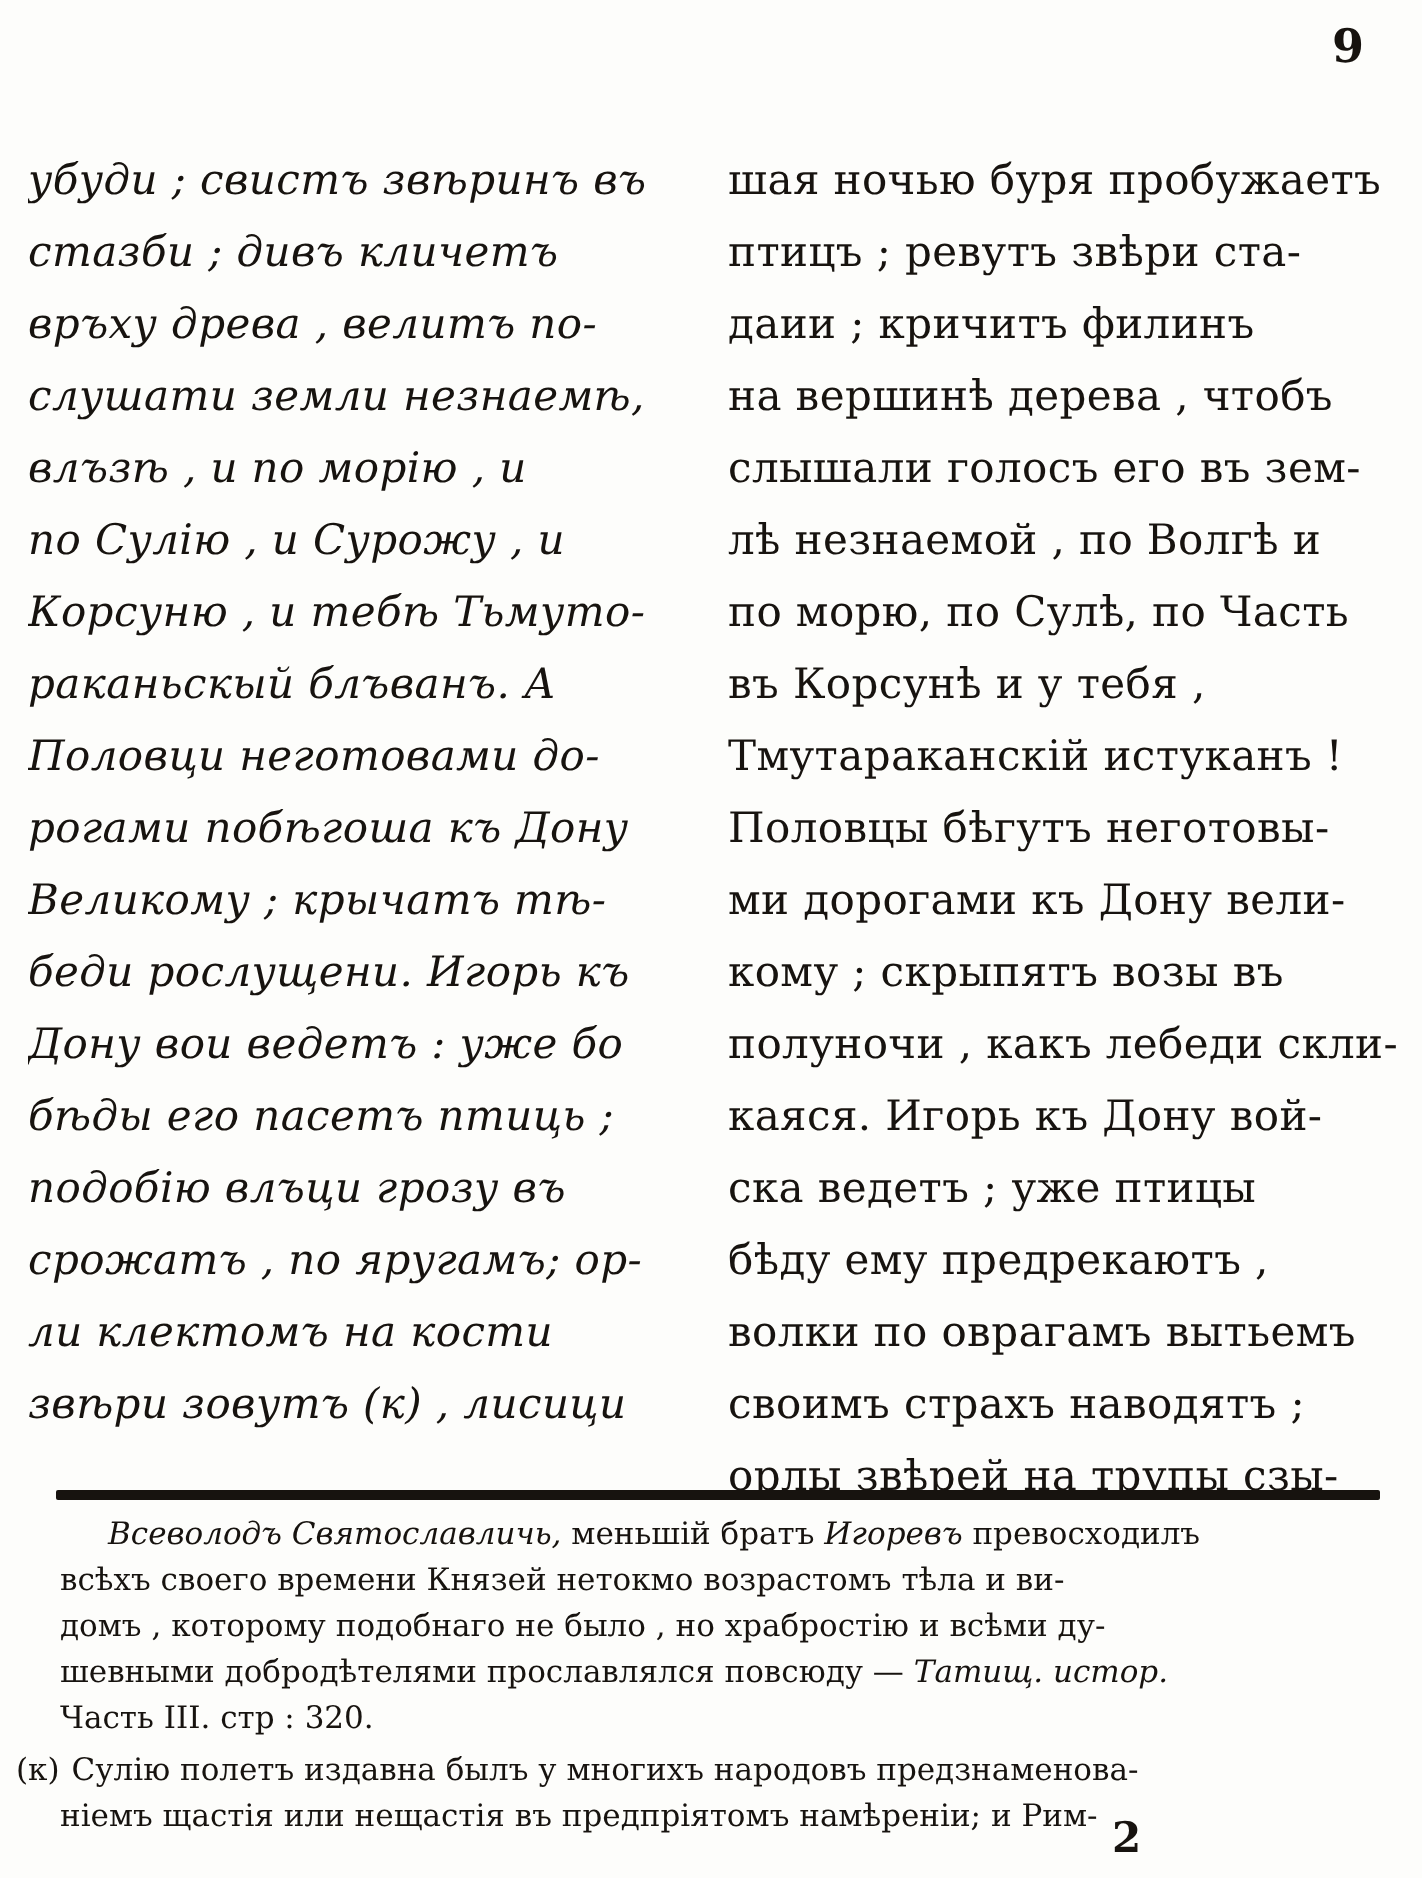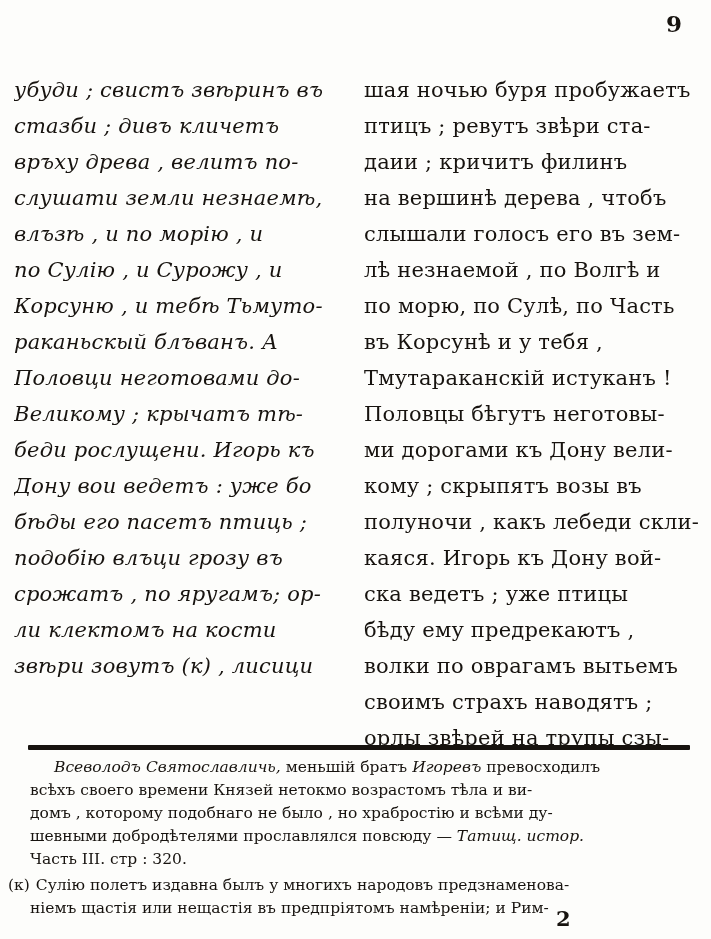--- a/index.html
+++ b/index.html
@@ -85,20 +85,21 @@
   <div class="col col-left">
     <div class="text-line">убуди ; свистъ звѣринъ въ</div>
     <div class="text-line">стазби ;   дивъ   кличетъ</div>
     <div class="text-line">връху древа , велитъ по-</div>
     <div class="text-line">слушати земли незнаемѣ,</div>
     <div class="text-line">влъзѣ ,  и  по  морію ,  и</div>
     <div class="text-line">по Сулію , и  Сурожу ,  и</div>
     <div class="text-line">Корсуню , и тебѣ Тьмуто-</div>
     <div class="text-line">раканьскый   блъванъ.   А</div>
     <div class="text-line">Половци  неготовами  до-</div>
+    <div class="text-line">рогами побѣгоша къ Дону</div>
     <div class="text-line">Великому ;  крычатъ  тѣ-</div>
     <div class="text-line">беди рослущени. Игорь къ</div>
     <div class="text-line">Дону вои ведетъ :  уже бо</div>
     <div class="text-line">бѣды  его  пасетъ  птиць ;</div>
     <div class="text-line">подобію  влъци  грозу  въ</div>
     <div class="text-line">срожатъ , по яругамъ; ор-</div>
     <div class="text-line">ли  клектомъ  на  кости</div>
     <div class="text-line">звѣри зовутъ (к) , лисици</div>
   </div>
 

